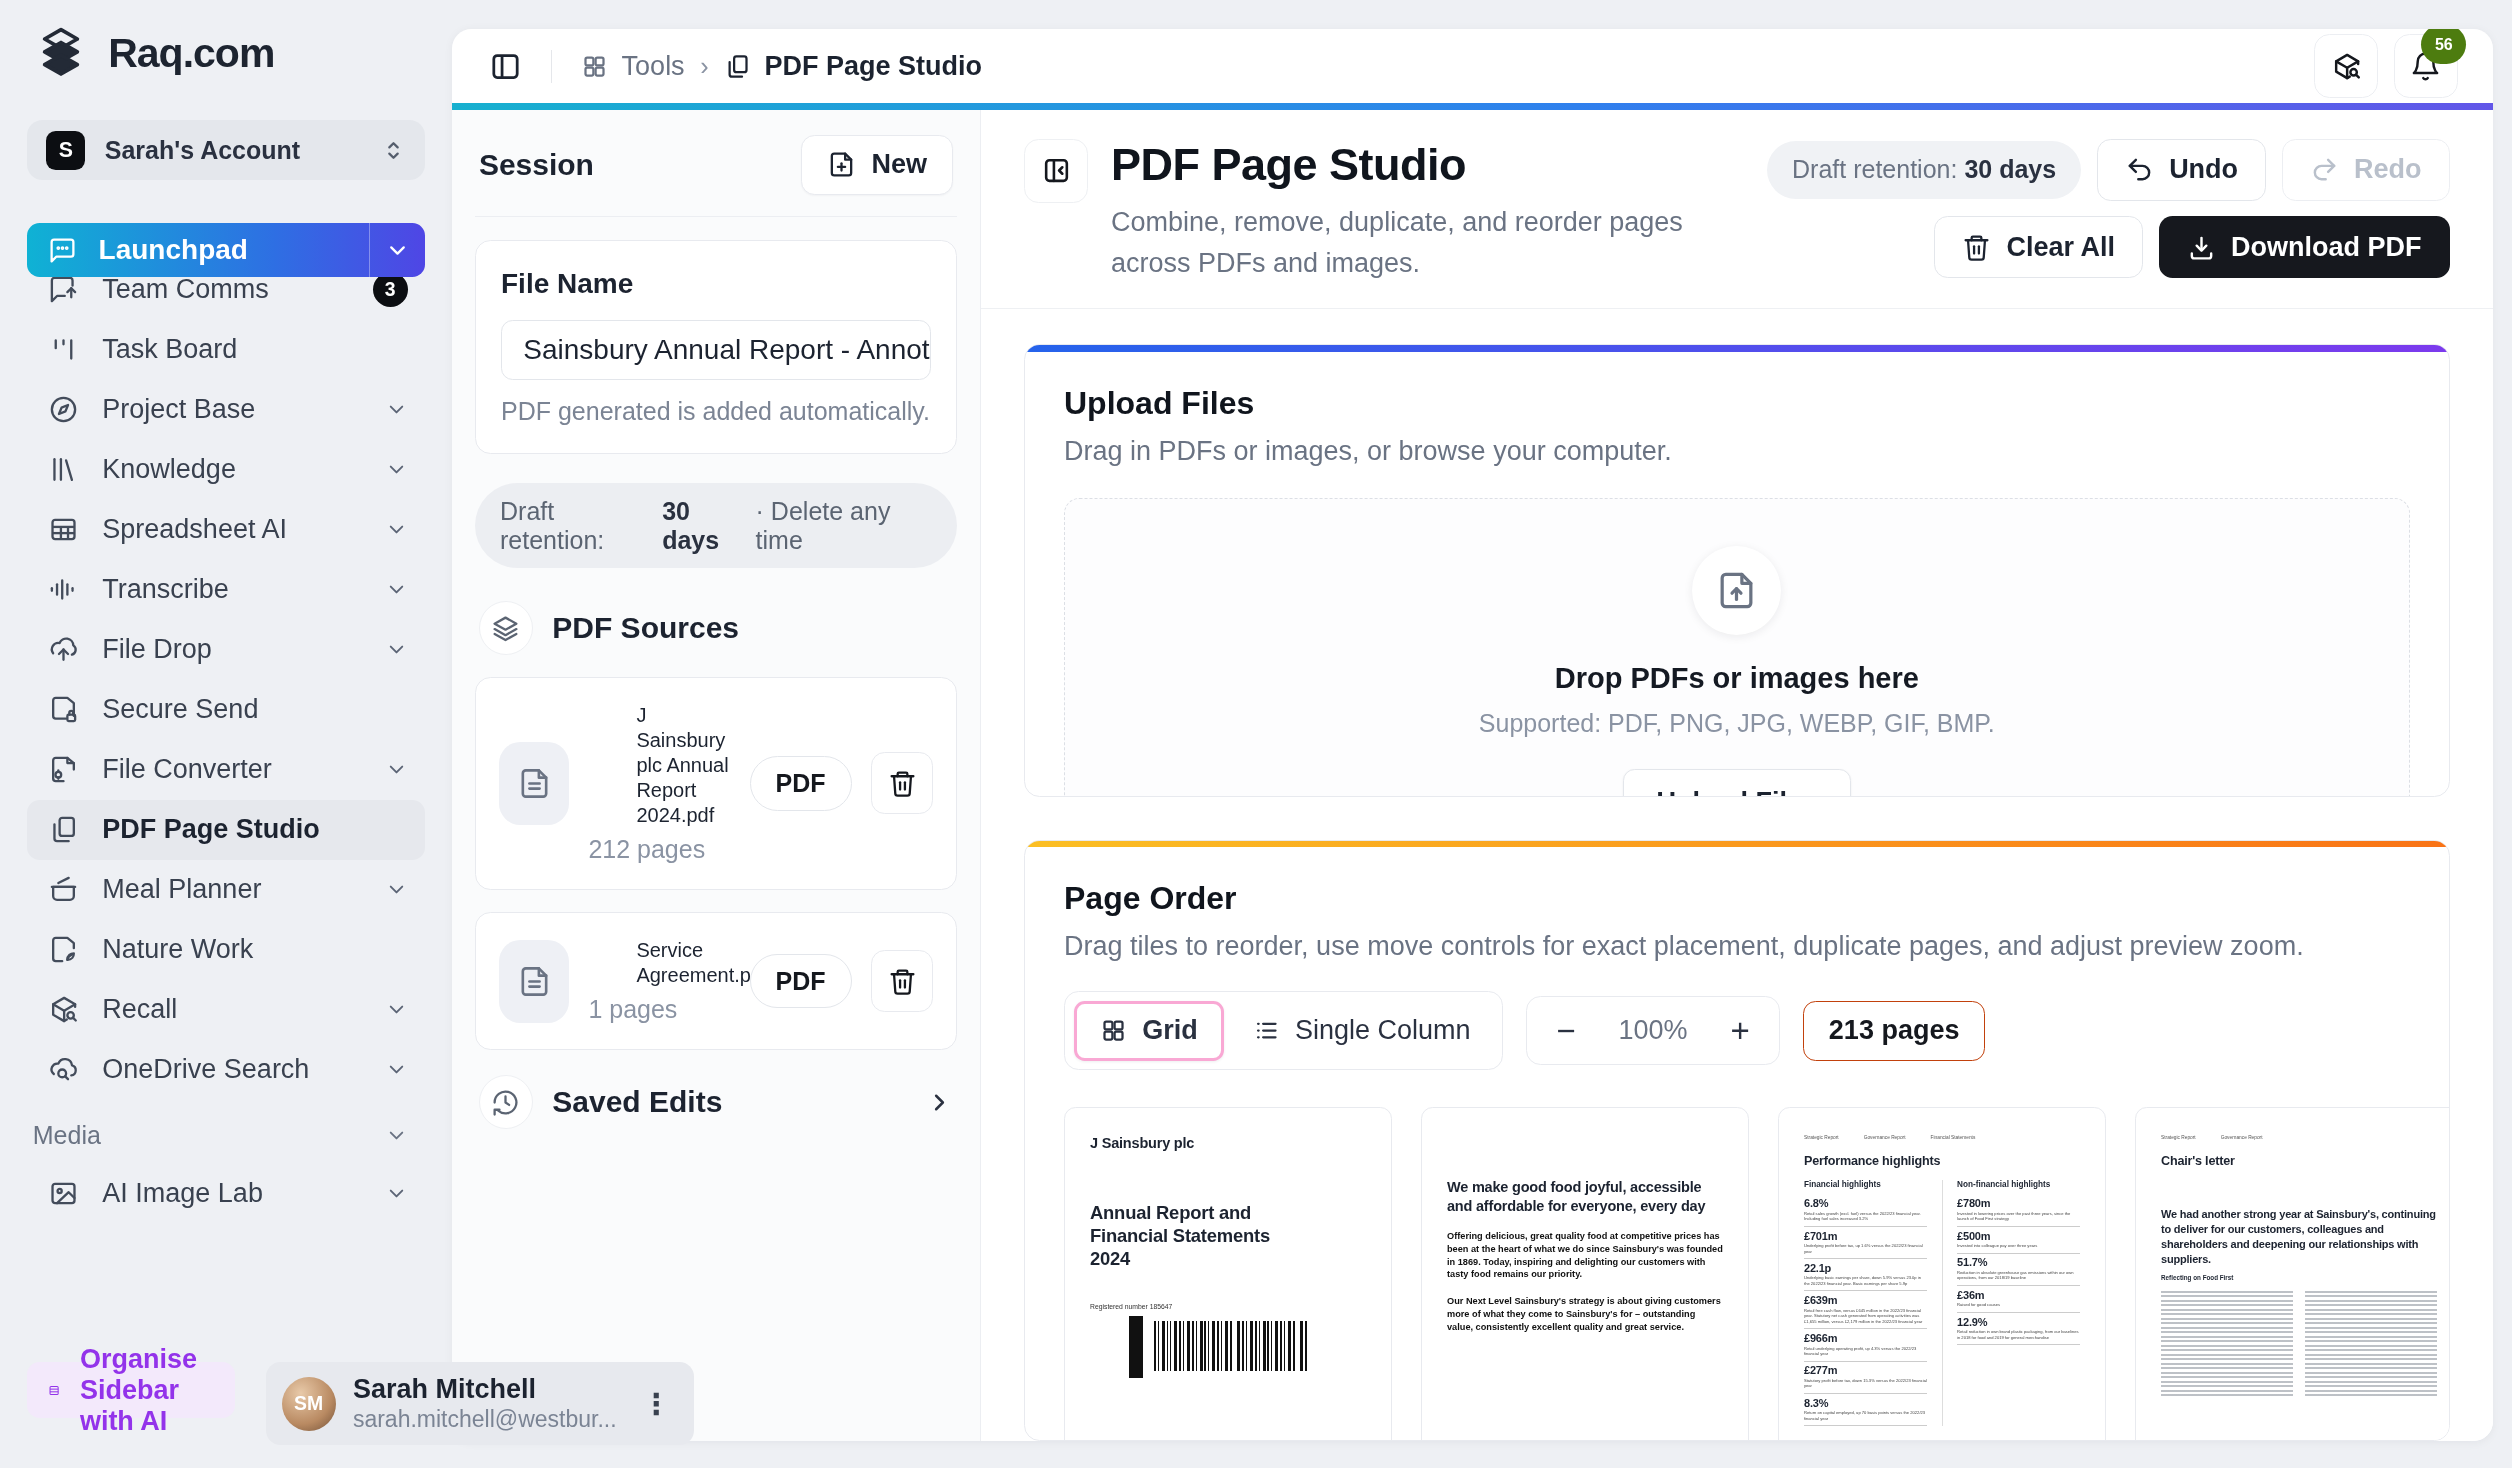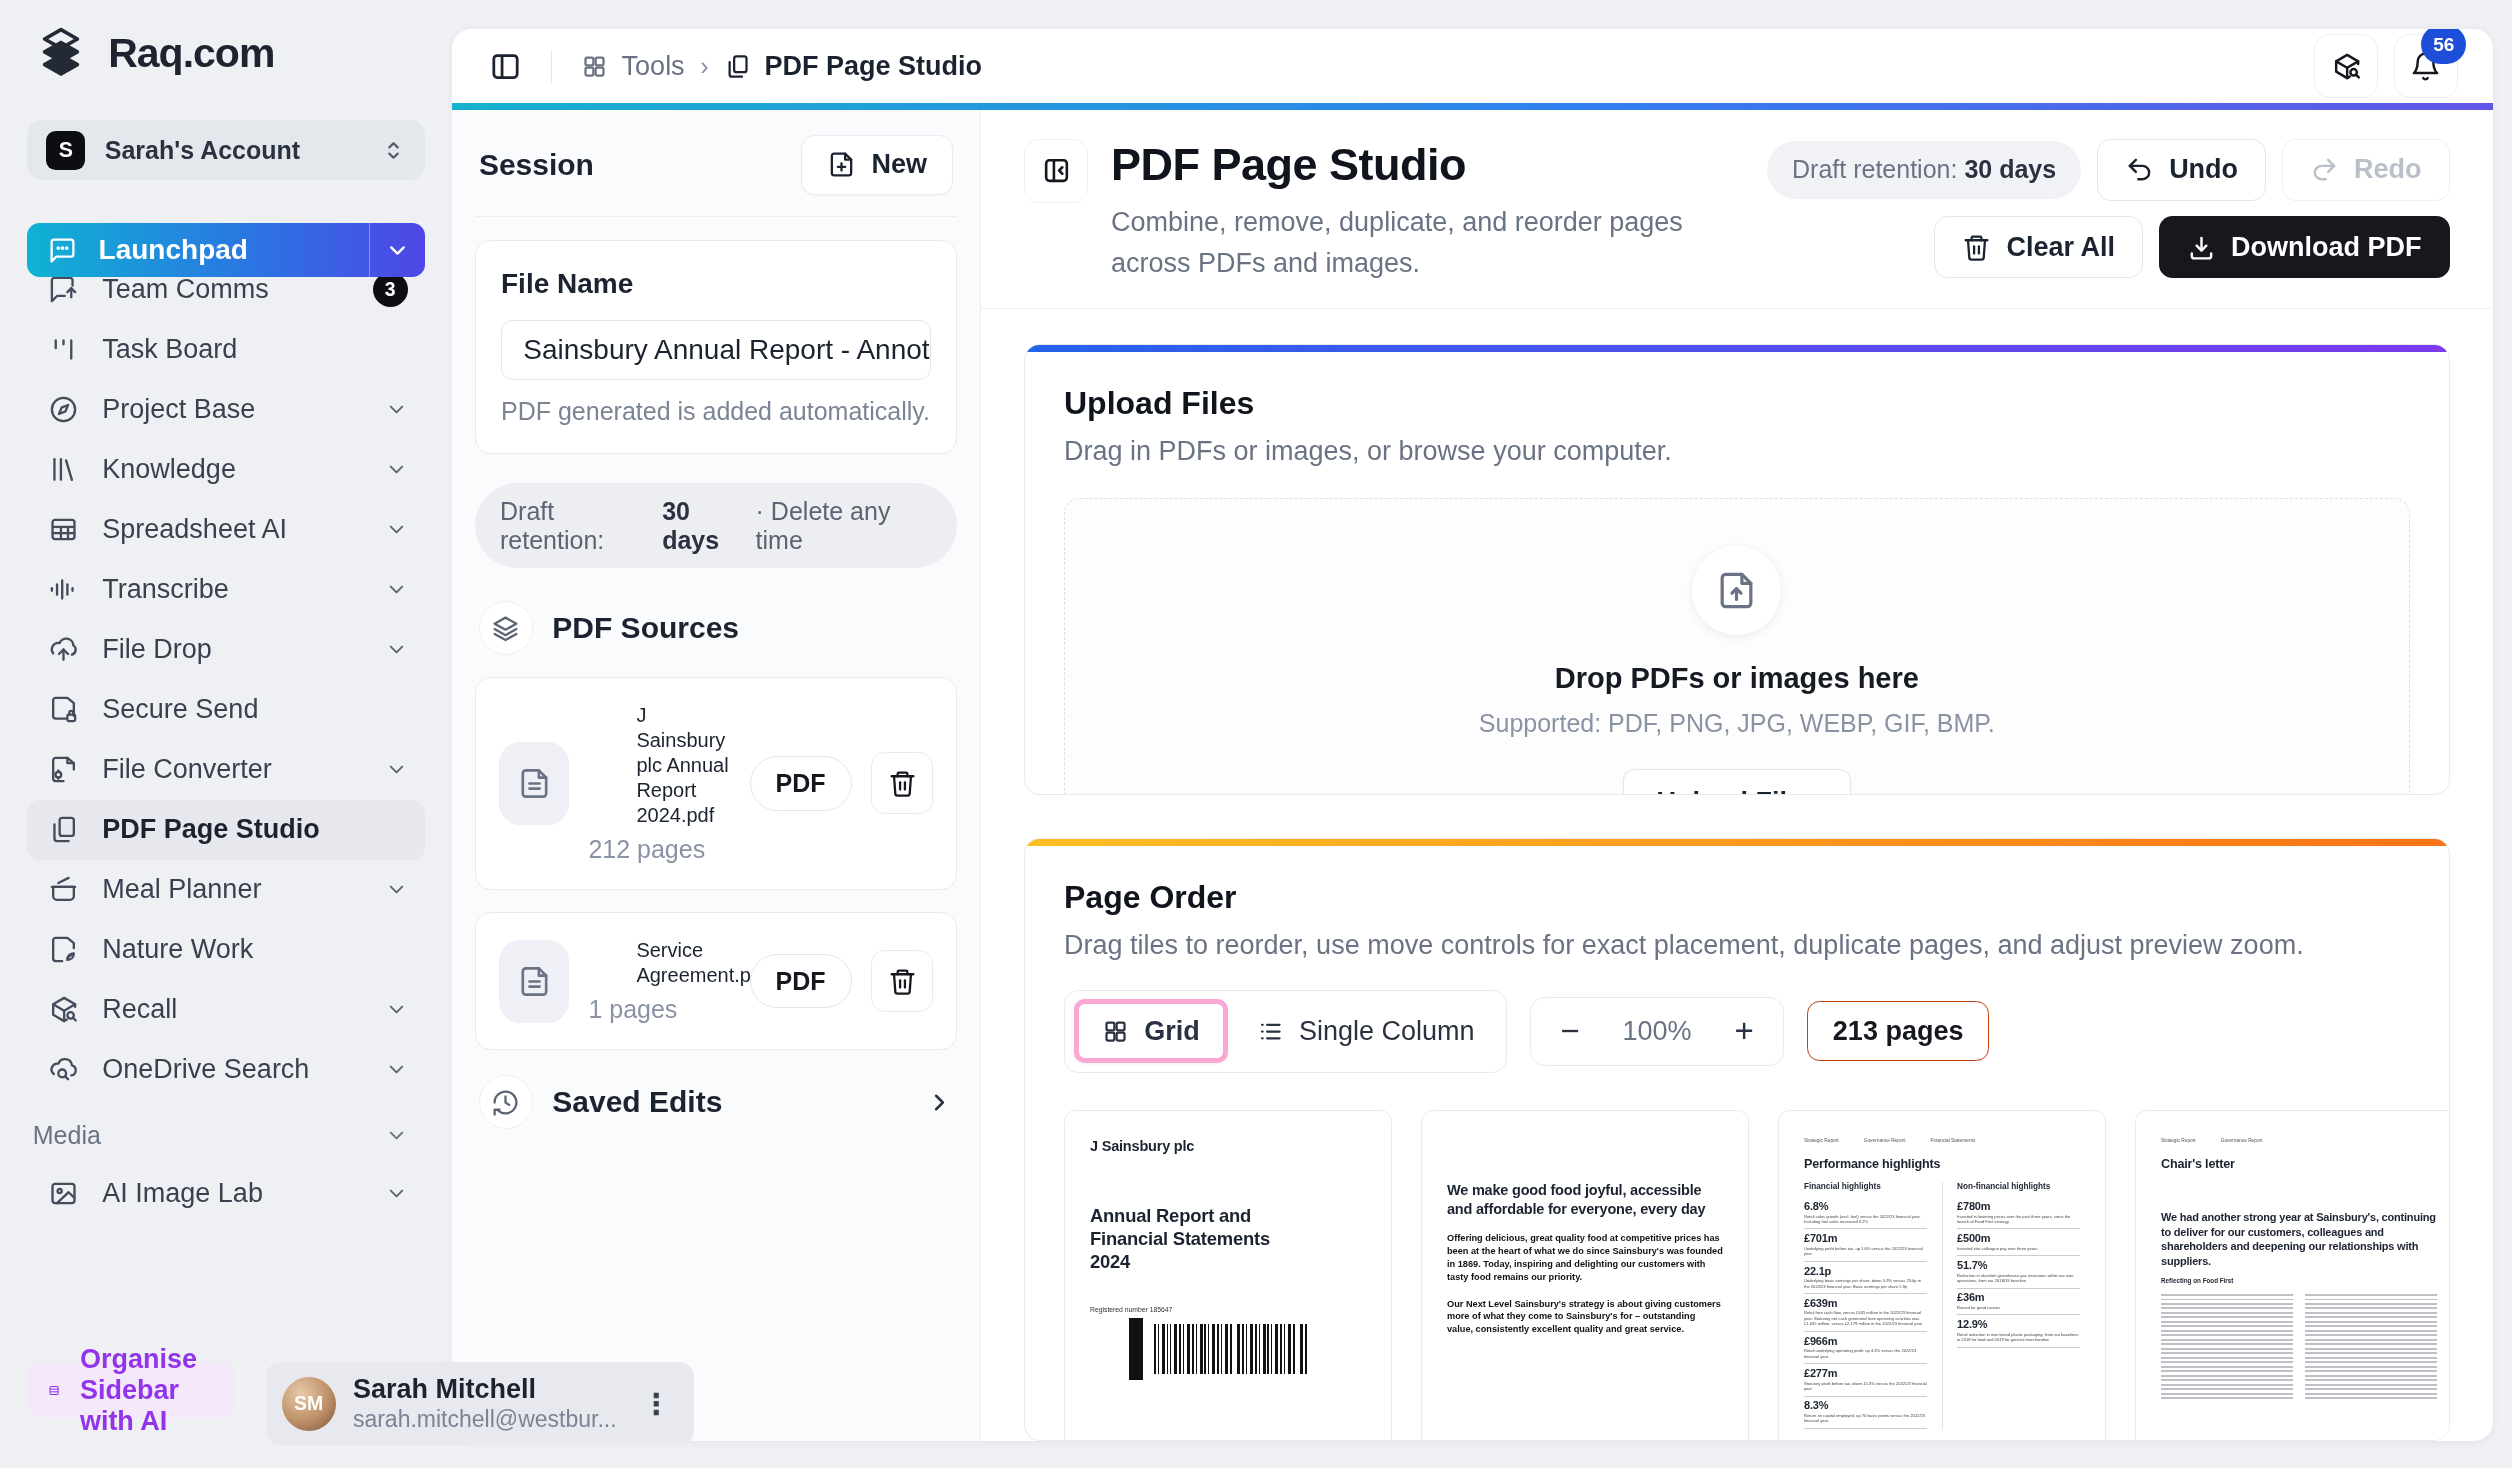--- a/index.html
+++ b/index.html
@@ -53,21 +53,21 @@
 
   .topbar { height:74px; flex:0 0 74px; display:flex; align-items:center; padding:0 35px 0 37px; }
   .tb-toggle { color:#1c2330; cursor:pointer; display:flex; }
   .tb-divider { width:1px; height:33px; background:#e5e7eb; margin:0 29px; }
   .crumb { display:flex; align-items:center; gap:15.5px; font-size:27px; }
   .crumb .grey { color:#6a7383; display:flex; align-items:center; gap:13.6px; cursor:pointer; }
   .crumb-sep { color:#8a93a3; font-size:25px; }
   .crumb .page { color:#1c2330; font-weight:600; display:flex; align-items:center; gap:13.6px; }
   .tb-right { margin-left:auto; display:flex; gap:15.5px; }
   .icon-btn { width:64px; height:64px; border:1px solid #eceef2; border-radius:15.5px; background:#fff; display:flex; align-items:center; justify-content:center; color:#15181e; position:relative; cursor:pointer; }
-  .bell-badge { position:absolute; top:-9.7px; right:-9.7px; min-width:45px; height:39px; padding:0 9.7px; background:#1d4ed8; color:#fff; border-radius:968px; font-size:19px; font-weight:700; display:flex; align-items:center; justify-content:center; }
+  .bell-badge { position:absolute; top:-9.7px; right:-9.7px; min-width:45px; height:39px; padding:0 9.7px; background:#4d7c0f; color:#fff; border-radius:968px; font-size:16px; font-weight:700; display:flex; align-items:center; justify-content:center; }
 
   .grad-bar { height:6.8px; flex:0 0 6.8px; background:linear-gradient(90deg,#17b0cf,#2f80ed 55%,#6256e8); }
 
   .panel-body { flex:1; min-height:0; display:flex; }
 
   
   .session-col { width:529px; flex:0 0 529px; background:#fafbfc; border-right:1px solid #eceef2; padding:25px 23px; overflow:hidden; }
   .session-head { display:flex; align-items:center; justify-content:space-between; padding:0 3.9px 21.3px; border-bottom:1px solid #eceef2; }
   .session-title { font-size:30px; font-weight:700; }
   .btn-new { display:flex; align-items:center; gap:15.5px; background:#fff; border:1px solid #e8eaef; border-radius:13.6px; padding:13.6px 25px; font-size:27px; font-weight:600; color:#1c2330; cursor:pointer; box-shadow:0 1px 1.9px rgba(20,25,40,.04); }
@@ -125,21 +125,21 @@
 
   .dropzone { margin-top:31px; border:1.9px dashed #dcdfe5; border-radius:15.5px; background:#fdfdfe; height:386px; display:flex; flex-direction:column; align-items:center; justify-content:center; }
   .dz-circle { width:89px; height:89px; border-radius:50%; background:#fff; box-shadow:0 1.9px 9.7px rgba(20,25,40,.08); display:flex; align-items:center; justify-content:center; color:#6a7383; }
   .dz-heading { margin-top:27px; font-size:29px; font-weight:700; color:#151a23; }
   .dz-supported { margin-top:13.6px; font-size:25px; color:#8a93a3; }
   .dz-btn { margin-top:31px; background:#fff; border:1px solid #e3e6eb; border-radius:11.6px; padding:16.5px 33px; font-size:27px; font-weight:600; color:#1c2330; box-shadow:0 1px 2.9px rgba(20,25,40,.06); cursor:pointer; }
 
   .po-toolbar { margin-top:29px; display:flex; align-items:center; gap:23px; }
   .seg-group { border:1px solid #e8eaef; border-radius:14.5px; padding:8.7px; display:flex; align-items:center; gap:5.8px; }
   .seg-btn { display:flex; align-items:center; gap:15.5px; padding:11.6px 23px; border-radius:10.7px; font-size:27px; color:#2a3140; cursor:pointer; }
-  .seg-btn.sel { background:#fff; border:5px solid #f9a8d4; box-shadow:0 1px 2.9px rgba(20,25,40,.07); font-weight:600; }
+  .seg-btn.sel { background:#fff; border:3px solid #f9a8d4; box-shadow:0 1px 2.9px rgba(20,25,40,.07); font-weight:600; }
   .zoom-group { border:1px solid #e8eaef; border-radius:14.5px; padding:8.7px 13.6px; display:flex; align-items:center; gap:9.7px; }
   .zoom-btn { width:50px; height:50px; display:flex; align-items:center; justify-content:center; font-size:33px; color:#2a3140; cursor:pointer; }
   .zoom-val { width:105px; text-align:center; font-size:27px; color:#6a7383; }
   .pages-badge { border:1px solid #c2410c; border-radius:12.6px; padding:13.6px 25px; font-size:27px; font-weight:600; color:#15181e; }
 
   .thumb-row { margin-top:37px; display:flex; gap:29px; }
   .thumb { width:328px; flex:0 0 328px; height:463px; background:#fff; border:1px solid #e8eaef; border-radius:11.6px; overflow:hidden; position:relative; padding:27px 25px; }
   .t-brand { font-size:14.5px; font-weight:700; letter-spacing:-0.2px; }
   .t-title { font-size:18.4px; font-weight:700; line-height:1.25; margin-top:50px; width:75%; letter-spacing:-0.2px; }
   .t-note { font-size:6.8px; color:#333; margin-top:33px; }

